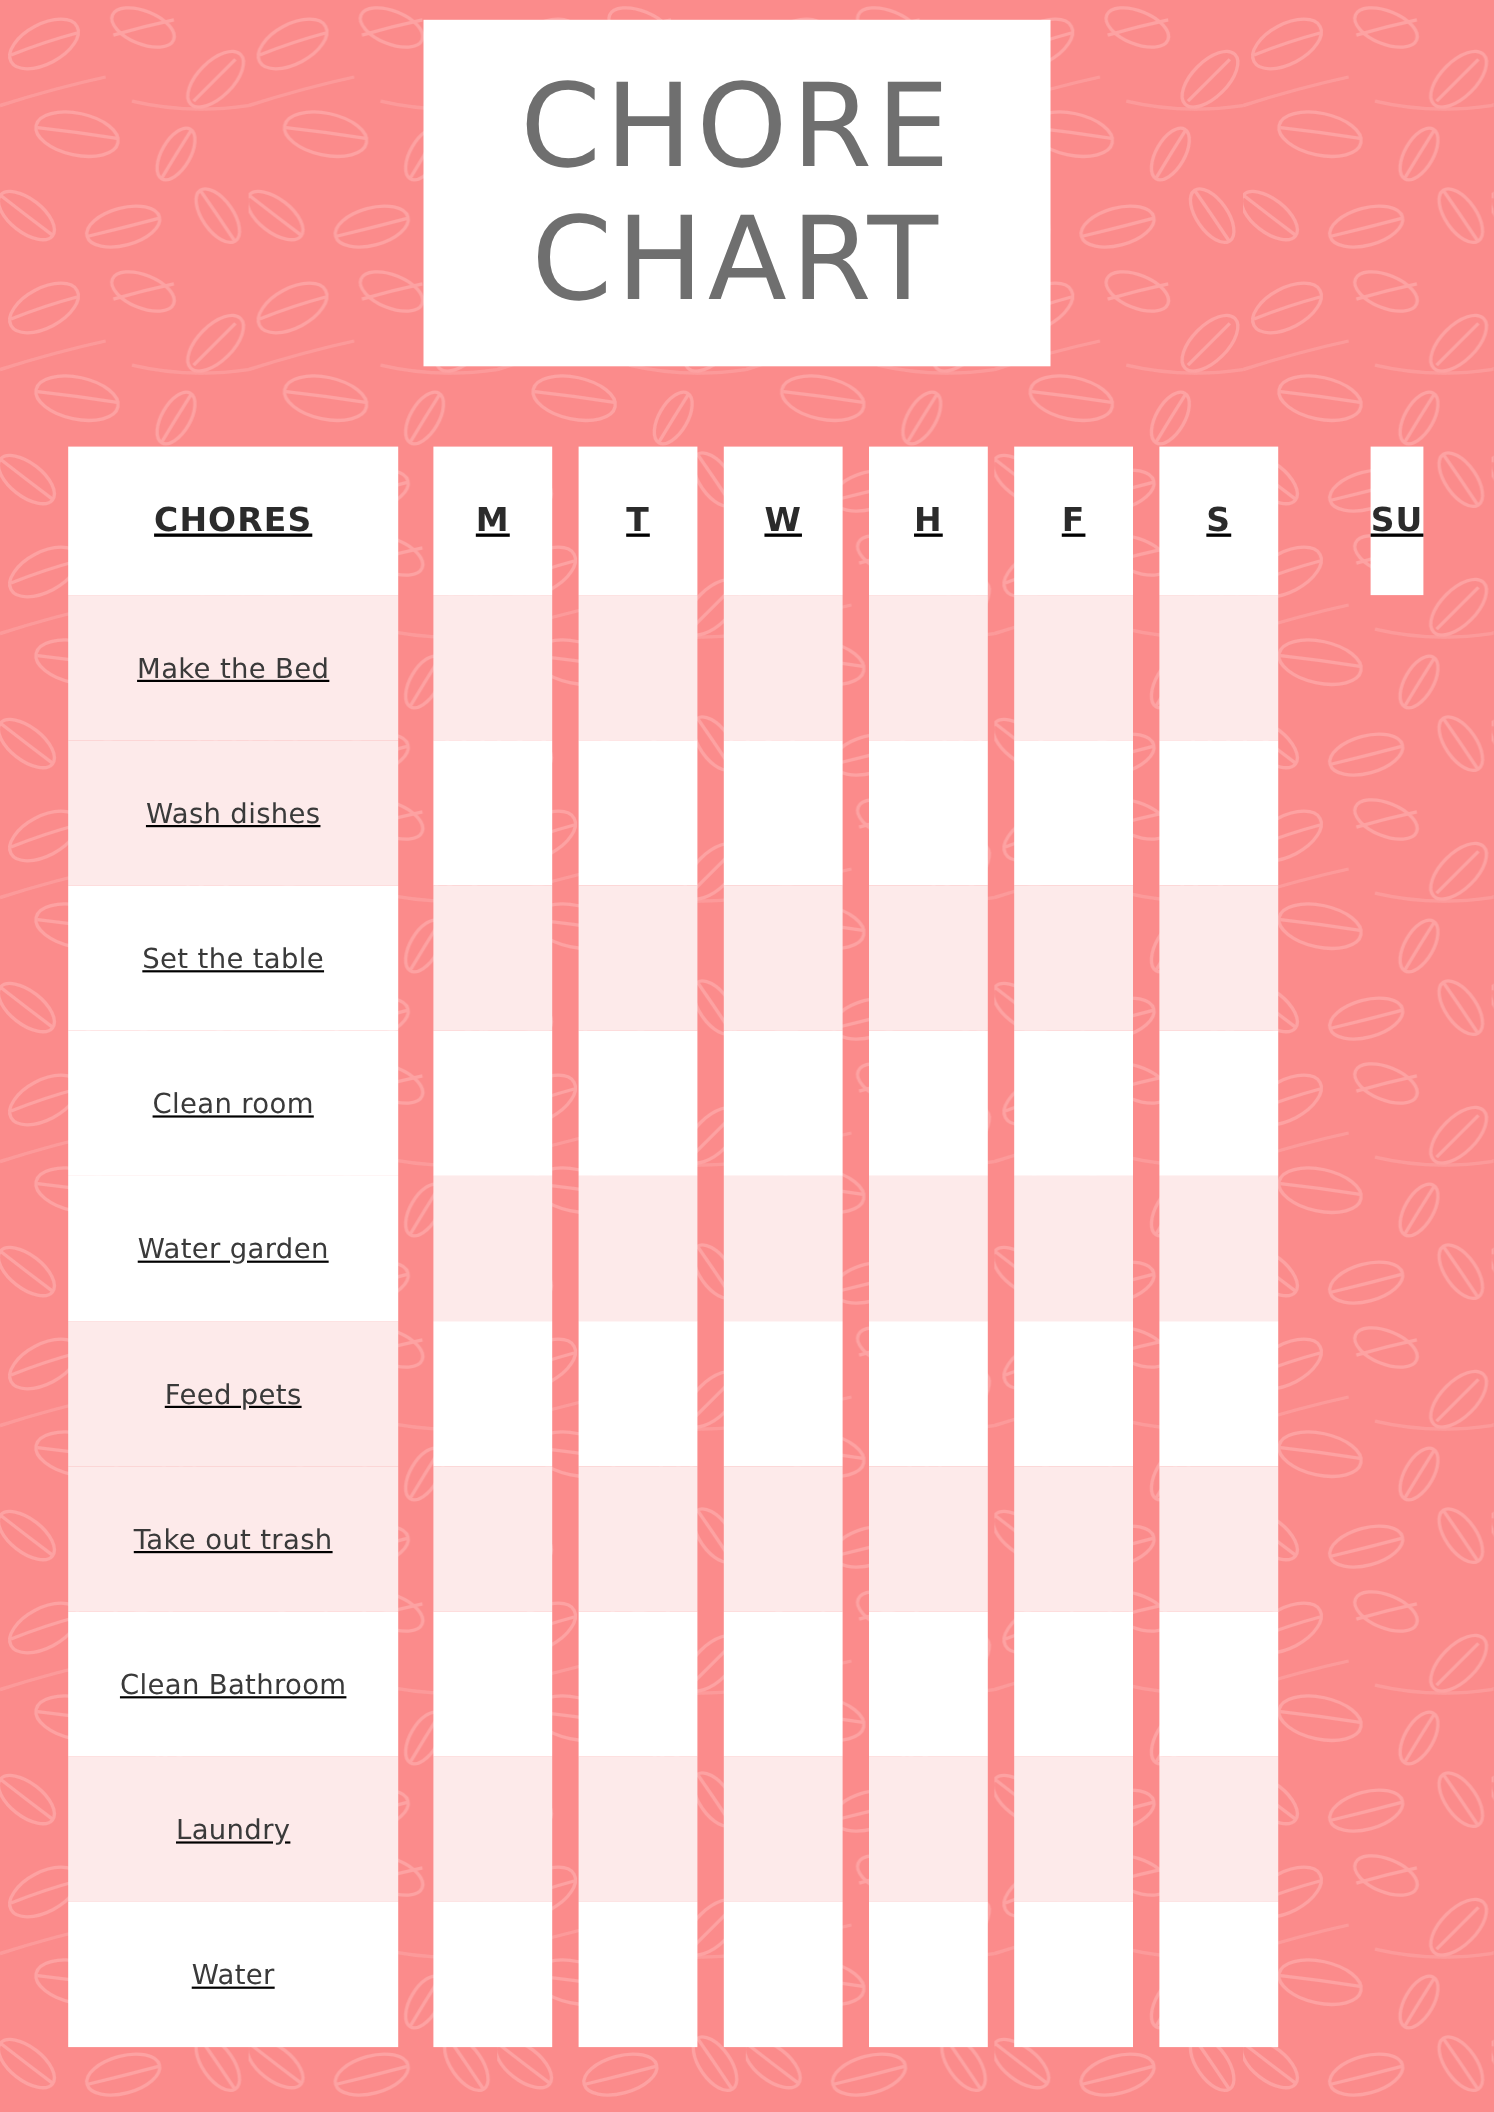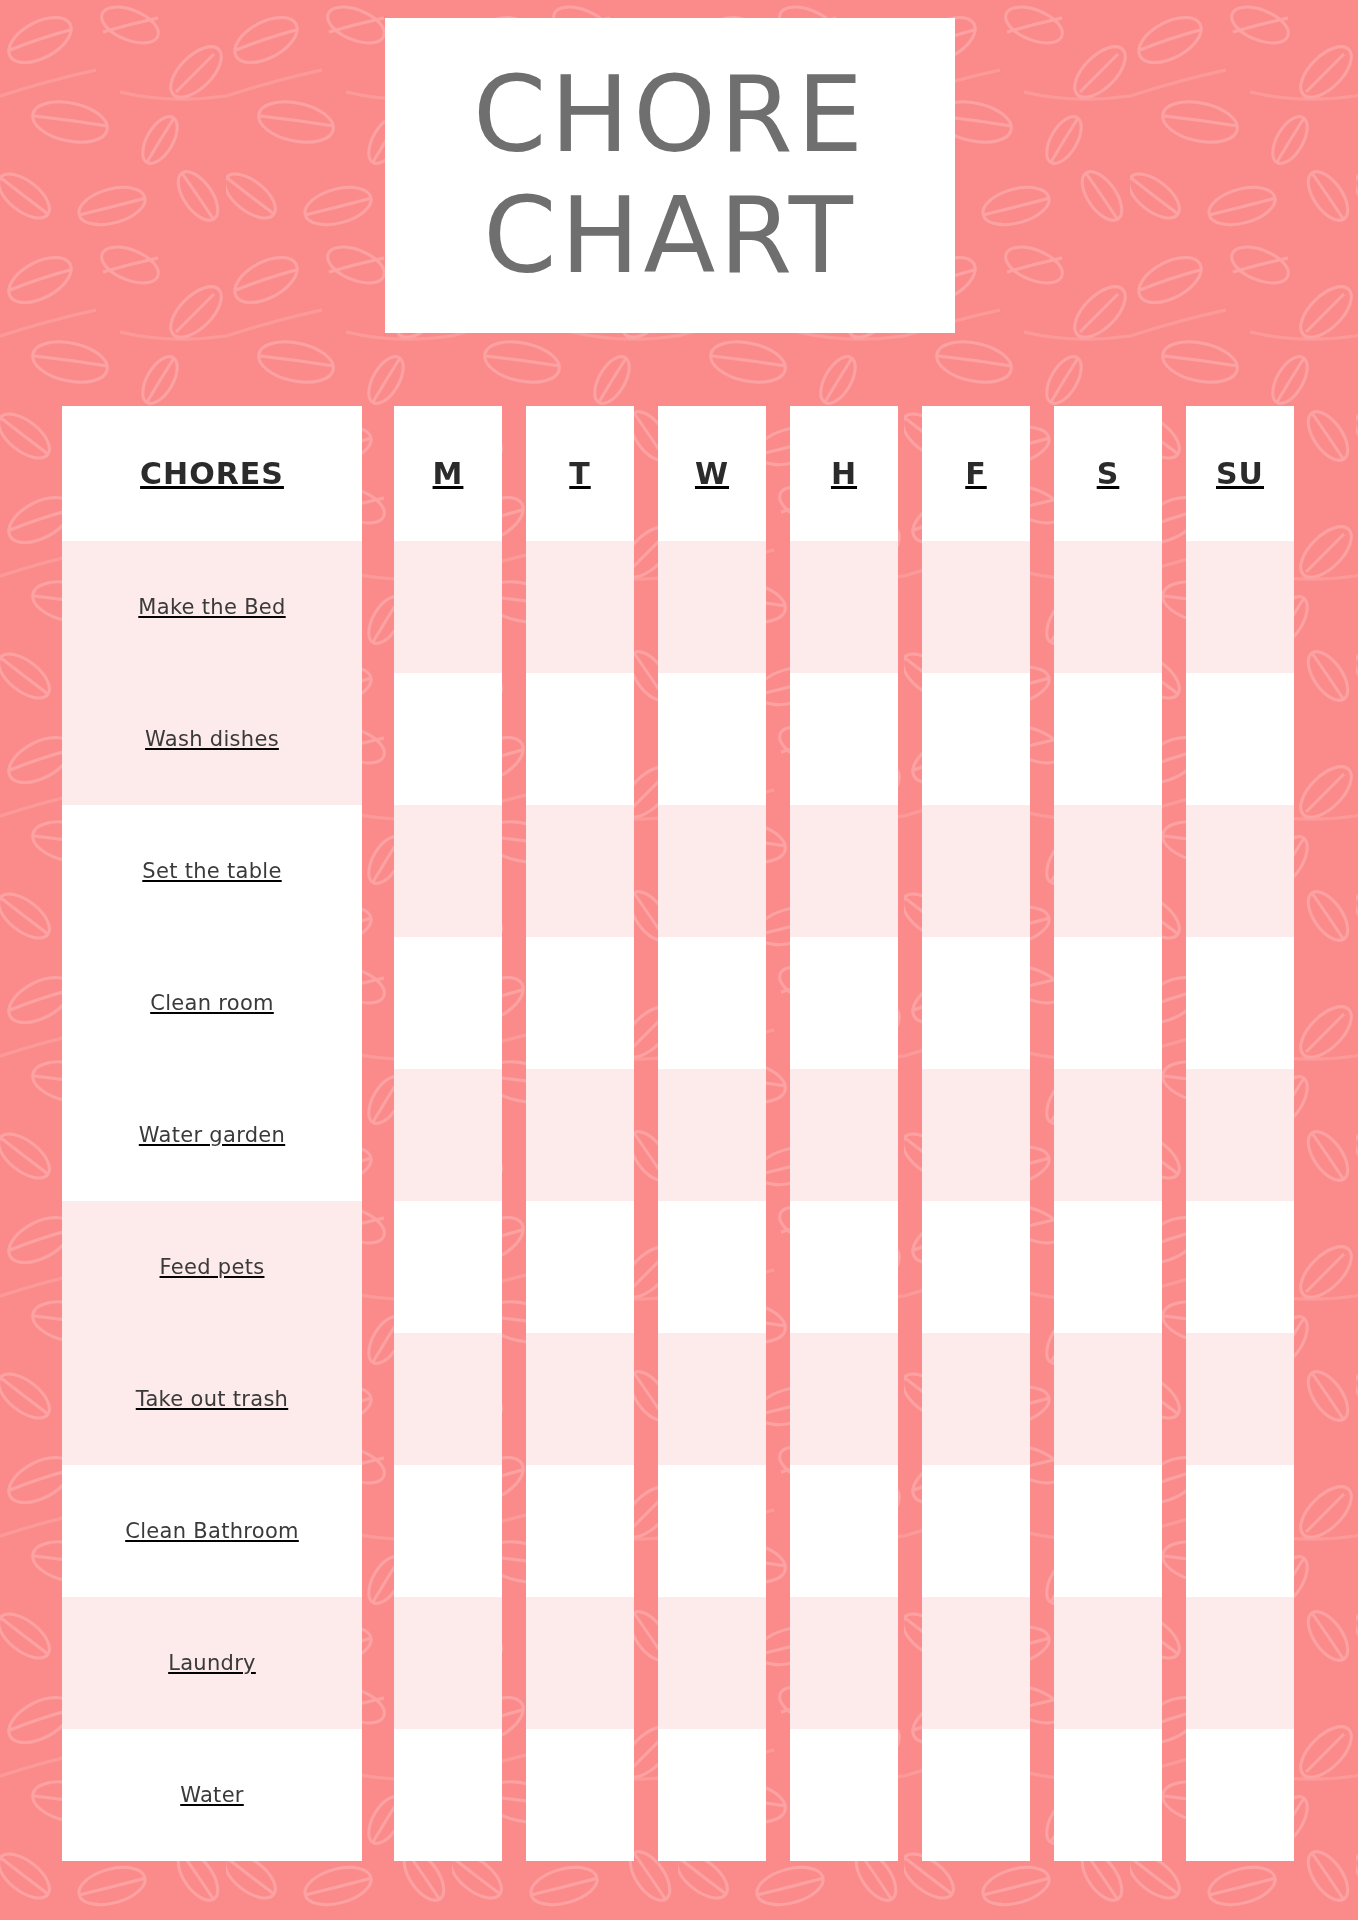--- a/index.html
+++ b/index.html
@@ -75,20 +75,21 @@
     width: 300px;
     margin-right: 32px;
   }
 
   .day-column {
     width: 108px;
     margin-right: 24px;
   }
   .day-column:last-child {
     margin-right: 0;
+    align-items: flex-end;
   }
 
   
   .head-cell {
     background: #ffffff;
     height: 135px;
     display: flex;
     align-items: center;
     justify-content: center;
   }
@@ -116,21 +117,21 @@
     box-sizing: border-box;
   }
   .cell.odd {
     background: #fdeaea;
   }
   .cell.even {
     background: #ffffff;
   }
   .chore-label {
     font-family: "DejaVu Sans", sans-serif;
-    font-size: 21px;
+    font-size: 25px;
     color: #3a3a3a;
     text-align: center;
     letter-spacing: 0.3px;
   }
 </style>
 </head>
 <body>
 
 <svg id="bg-pattern" width="1358" height="1920" viewBox="0 0 1358 1920" xmlns="http://www.w3.org/2000/svg" aria-hidden="true">
   <defs>

